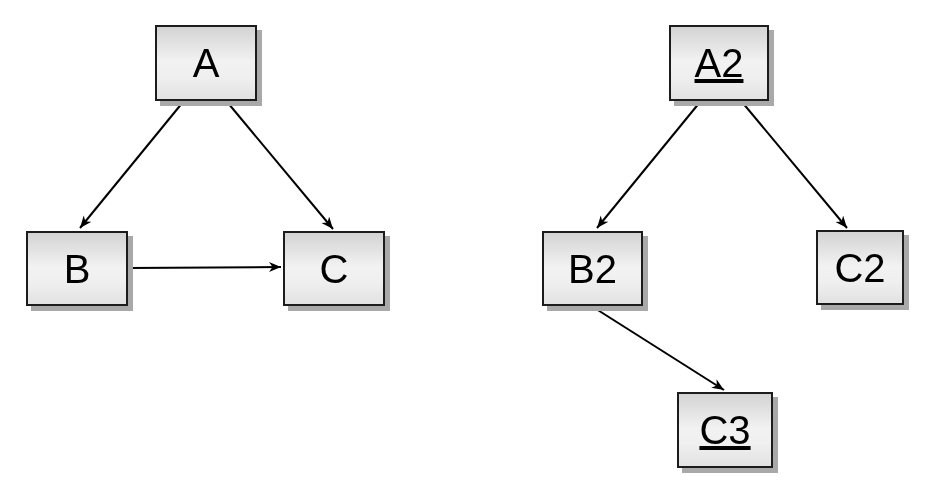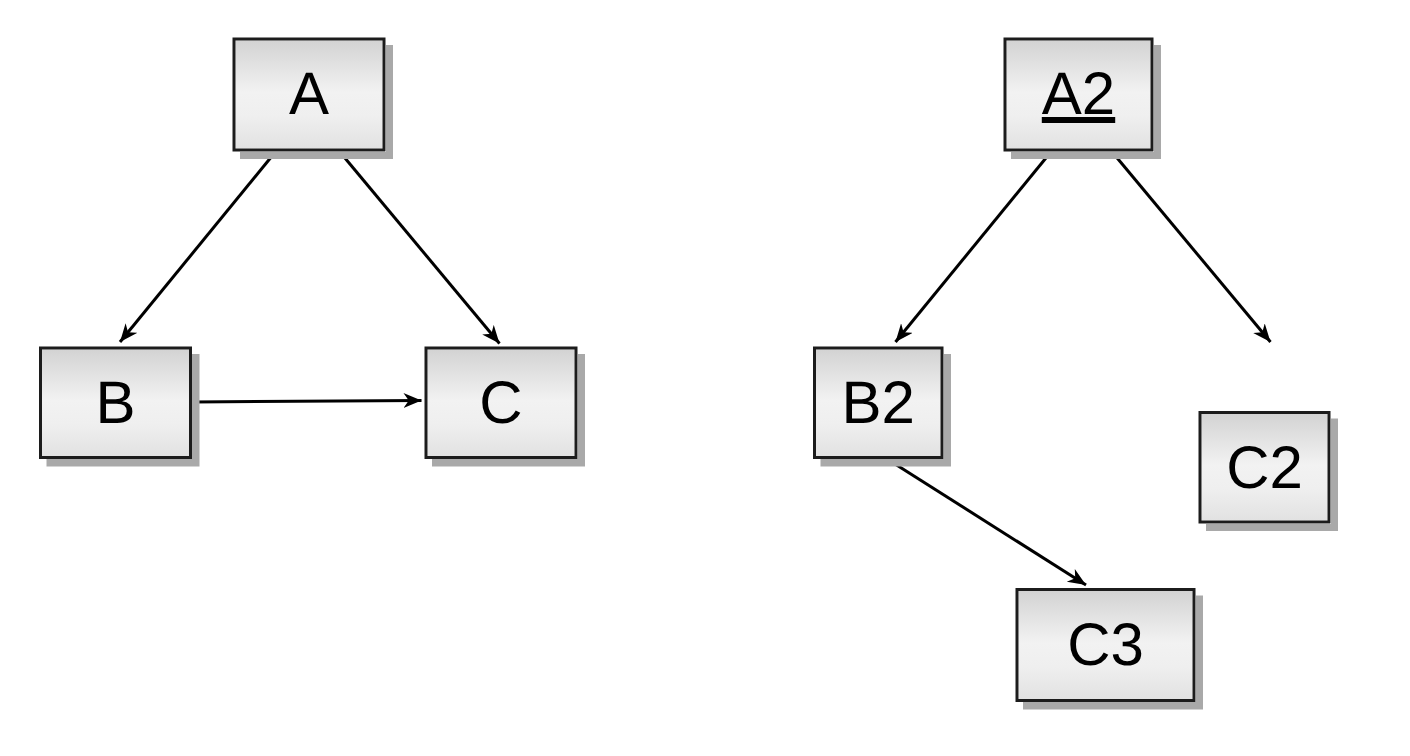--- a/index.html
+++ b/index.html
@@ -64,23 +64,23 @@
       </div>
       <div class="node" style="left: 26px; top: 231px; width: 102px; height: 75px;">
         <span class="node-label">B</span>
       </div>
       <div class="node" style="left: 283px; top: 231px; width: 102px; height: 75px;">
         <span class="node-label">C</span>
       </div>
       <div class="node" style="left: 669px; top: 25px; width: 100px; height: 76px; text-decoration: underline;">
         <span class="node-label">A2</span>
       </div>
-      <div class="node" style="left: 542px; top: 231px; width: 87px; height: 75px;">
+      <div class="node" style="left: 542px; top: 231px; width: 101px; height: 75px;">
         <span class="node-label">B2</span>
       </div>
-      <div class="node" style="left: 799px; top: 230px; width: 88px; height: 75px; margin-top: 44px;">
+      <div class="node" style="left: 816px; top: 230px; width: 88px; height: 75px;">
         <span class="node-label">C2</span>
       </div>
-      <div class="node" style="left: 677px; top: 392px; width: 120px; height: 76px;">
+      <div class="node" style="left: 677px; top: 392px; width: 96px; height: 76px; text-decoration: underline;">
         <span class="node-label">C3</span>
       </div>
     </div>
 </div>
 
 </body></html>

